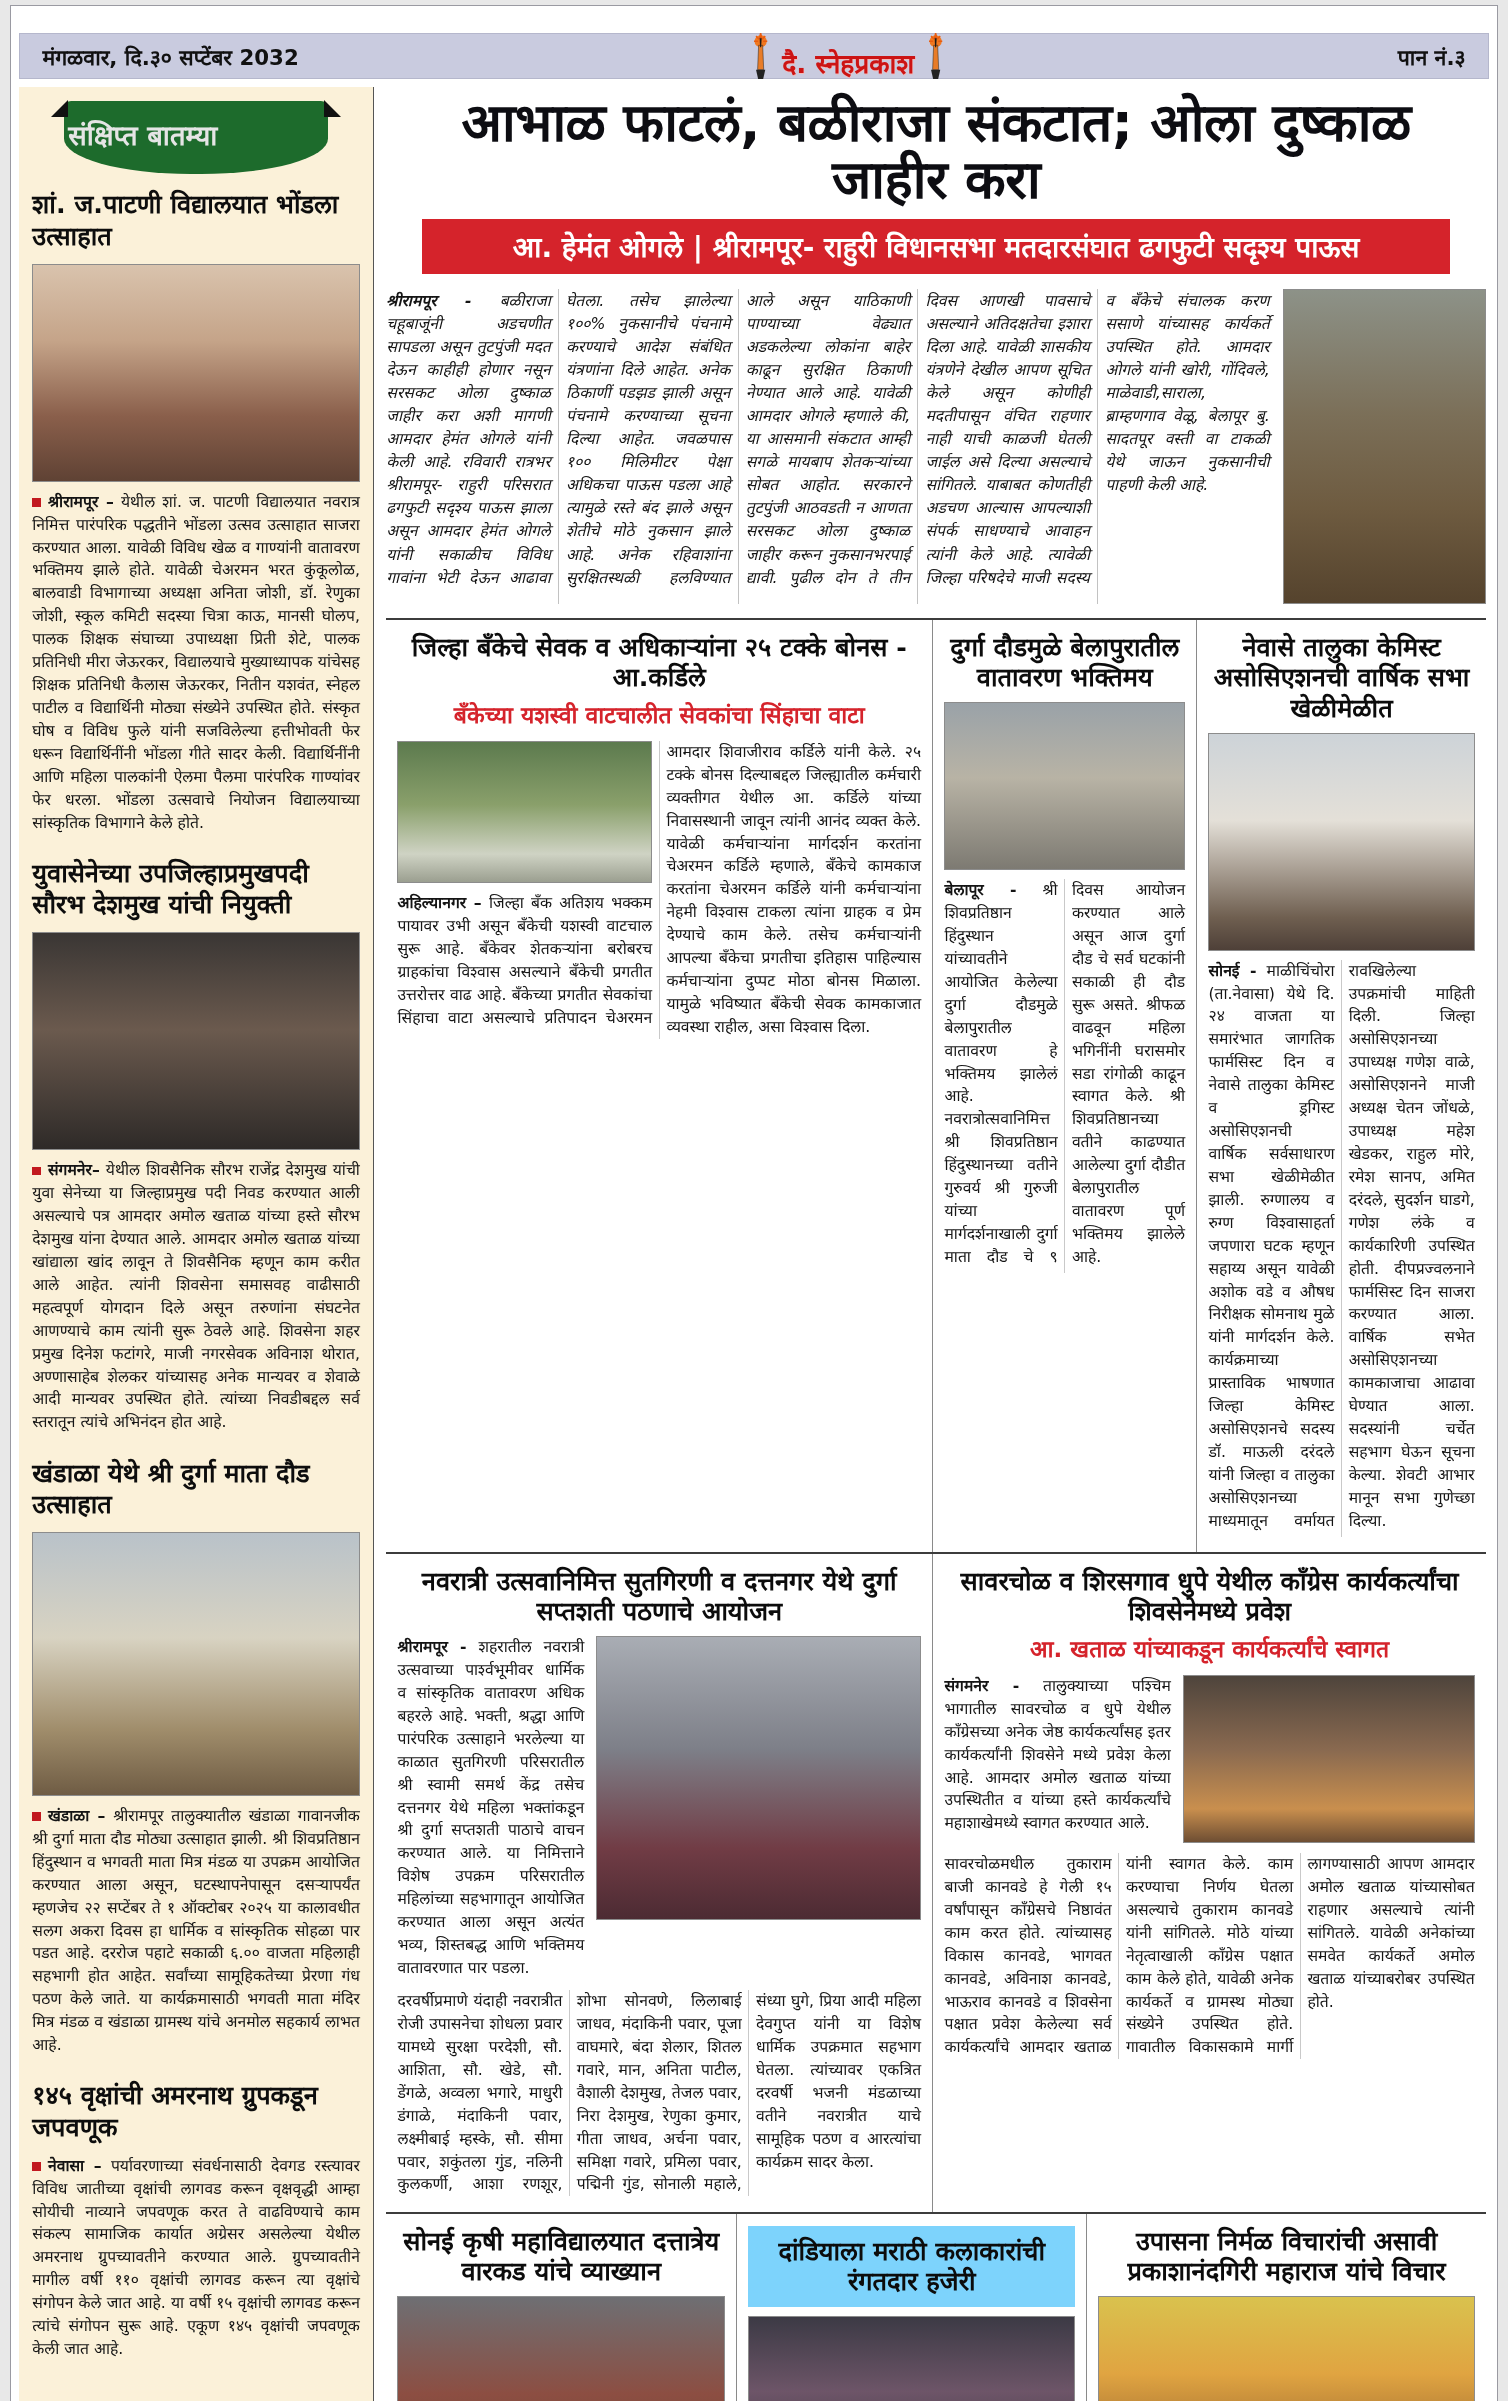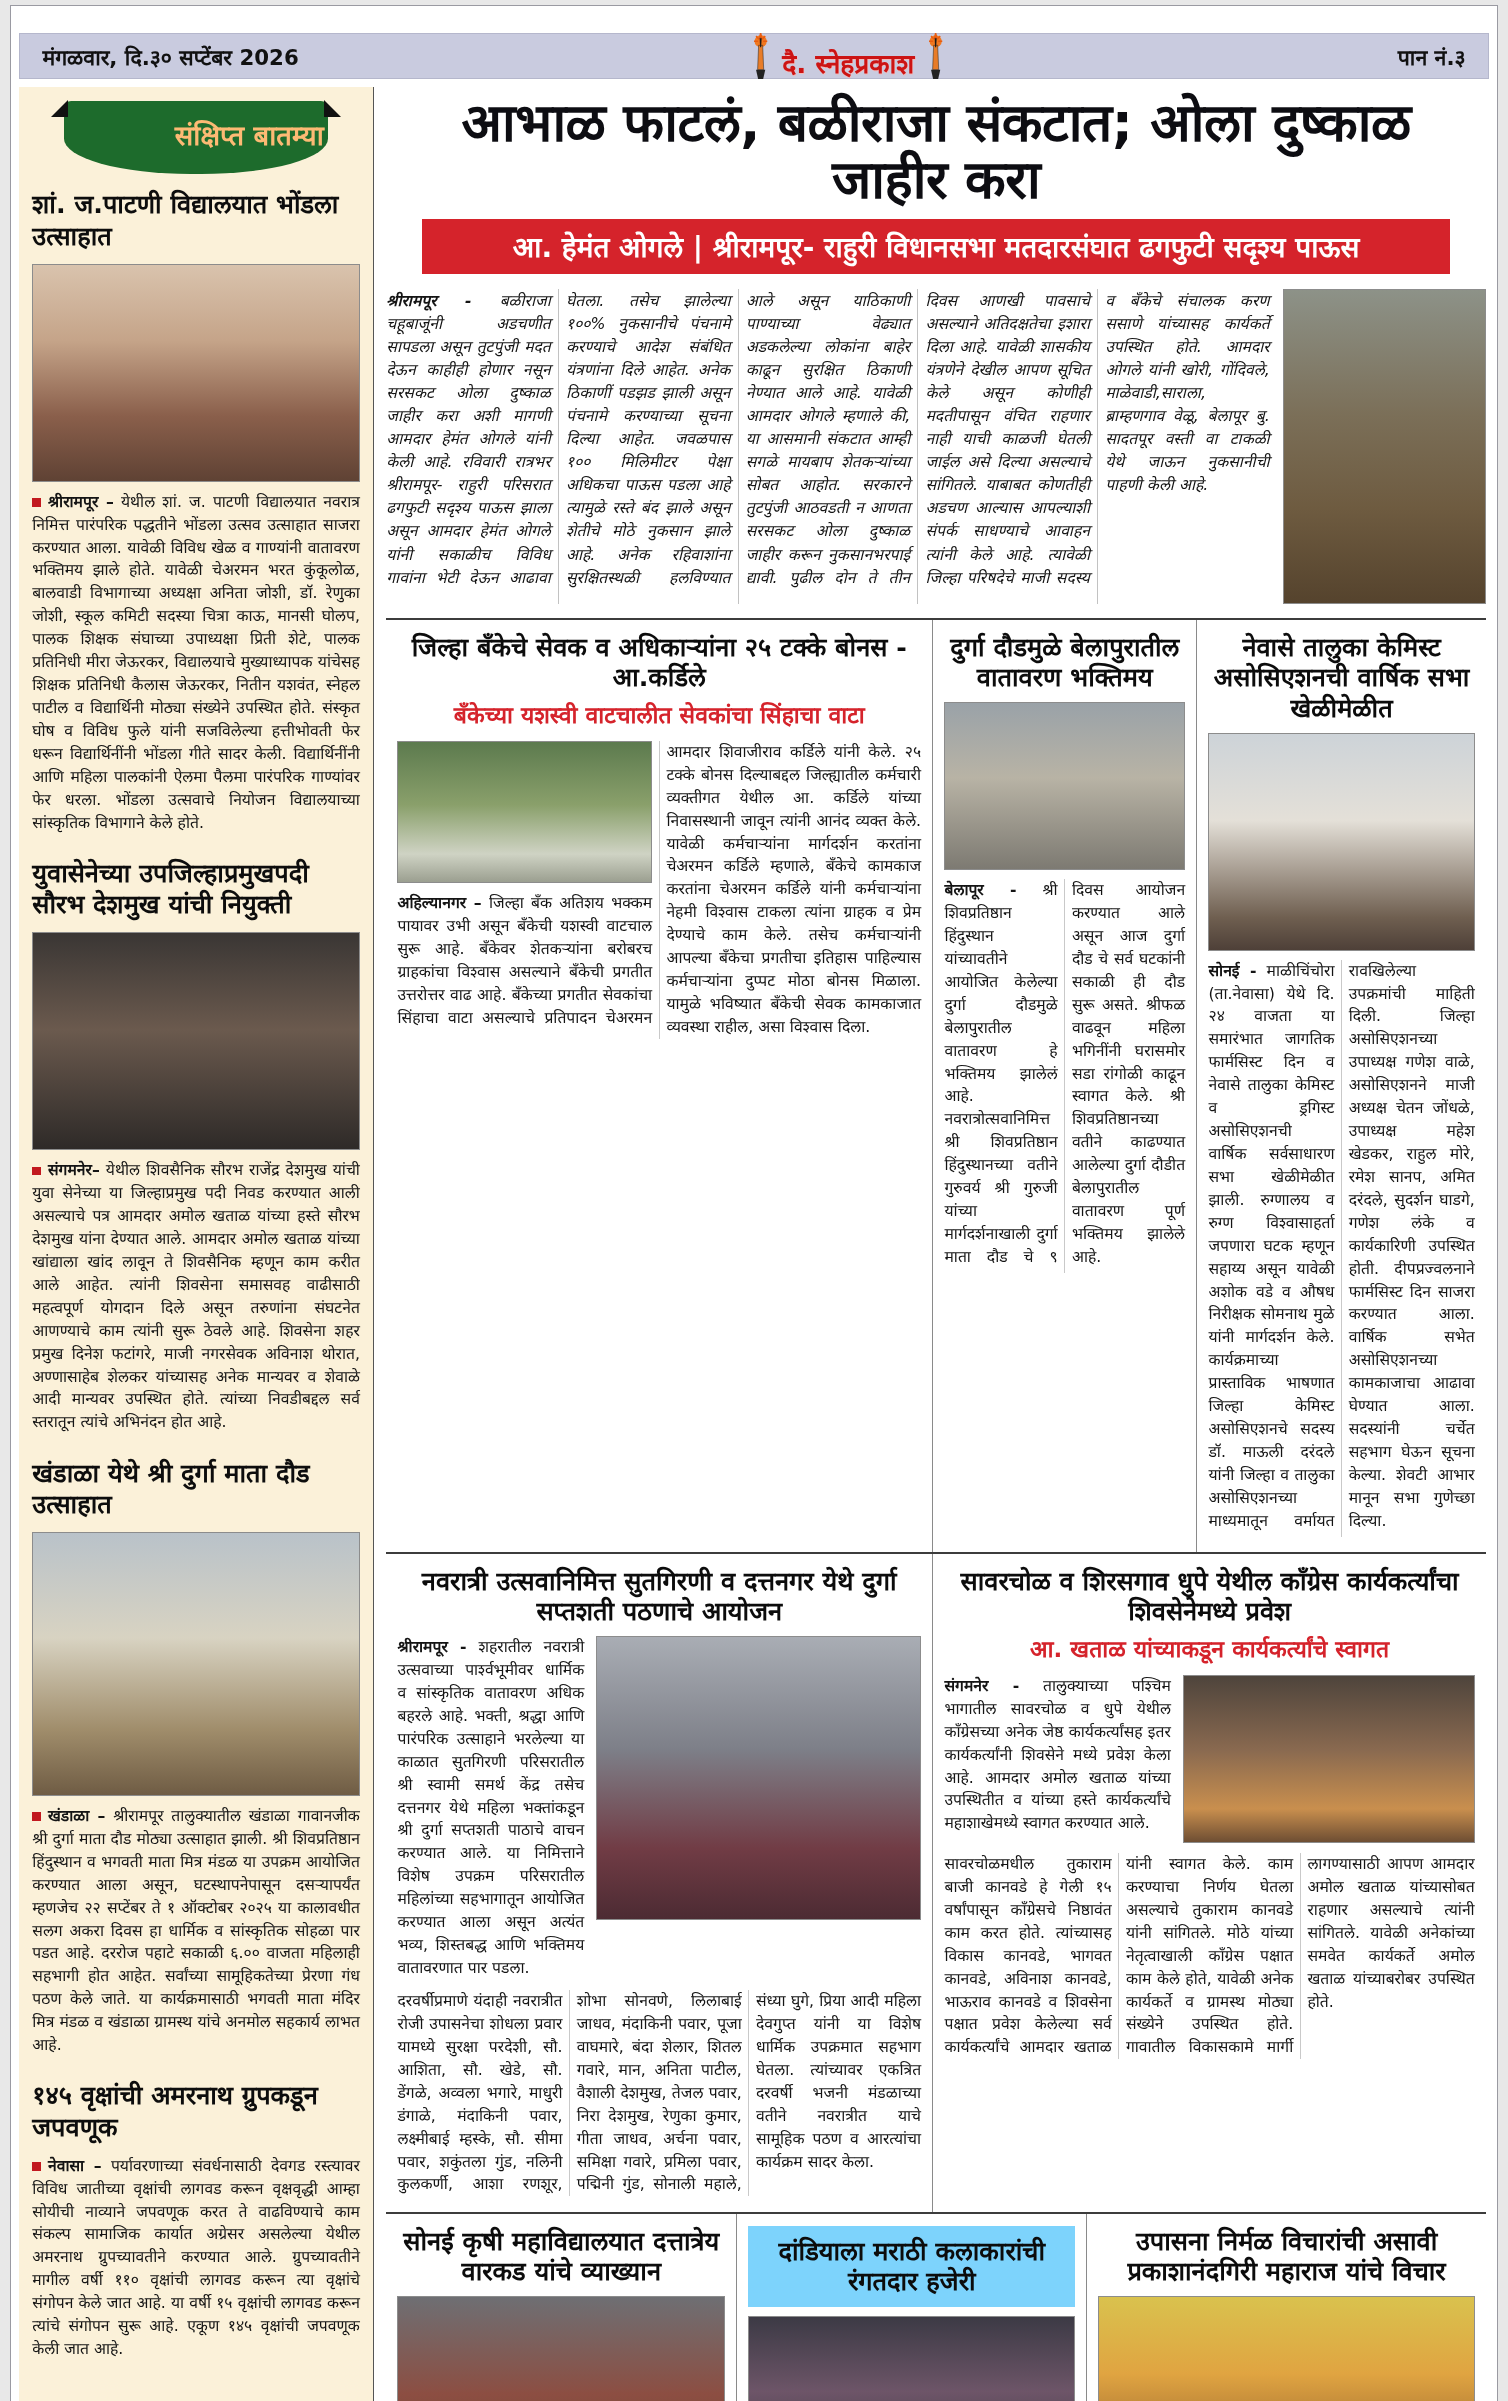--- a/index.html
+++ b/index.html
@@ -9,21 +9,21 @@
   .topbar{background:#c9cbdf;display:flex;align-items:center;justify-content:space-between;height:44px;padding:0 22.3px;border:0.5px solid #b5b7cc;}
   .topbar .date, .topbar .pageno{font-size:21.3px;font-weight:bold;color:#111;}
   .masthead{display:flex;align-items:flex-end;gap:13.2px;}
   .masthead .mh-text{font-size:26.4px;font-weight:bold;color:#cc1414;text-shadow:0.5px 0.5px 0 #f2b9b9;}
   .torch{width:17.3px;height:49px;display:inline-block;}
   
   .grid{display:flex;margin-top:7.1px;align-items:stretch;}
   .sidebar{width:355px;background:#fbf1d9;padding:11.2px 13.2px 15.2px;box-sizing:border-box;border-right:1.5px solid #555;}
   .main{flex:1;padding:3px 3px 0 12.2px;box-sizing:border-box;min-width:0;}
   
-  .sb-badge{position:relative;width:78%;margin:3px auto 15.2px;background:#1d6b2c;color:#fdba74;text-align:right;
+  .sb-badge{position:relative;width:78%;margin:3px auto 15.2px;background:#1d6b2c;color:#e5e5e5;text-align:left;
             font-size:27.4px;font-weight:bold;padding:15.2px 4.1px 21.3px;border-radius:7.1px 7.1px 48% 48%;}
   .sb-badge:before,.sb-badge:after{content:"";position:absolute;top:-1px;border-style:solid;}
   .sb-badge:before{left:-13.2px;border-width:0 0 17.3px 17.3px;border-color:transparent transparent #111 transparent;}
   .sb-badge:after{right:-13.2px;border-width:17.3px 0 0 17.3px;border-color:transparent transparent transparent #111;}
   .sb-article{margin-bottom:23.4px;}
   .sb-article h3{font-size:25.4px;line-height:1.24;margin:0 0 11.2px;font-weight:800;color:#0d0d0d;}
   .sb-article p{font-size:15.7px;line-height:1.46;text-align:justify;margin:9.1px 0 0;}
   .bullet{display:inline-block;width:8.6px;height:8.6px;background:#c2191f;margin-right:7.1px;}
   .sb-dateline{font-weight:bold;}
   
@@ -70,21 +70,21 @@
   .w-lect{width:350px;flex:0 0 auto;}
   .w-dand{width:350px;flex:0 0 auto;}
   .w-upas{flex:1;}
 </style>
 </head>
 <body>
 
 <div class="frame">
 
   <div class="topbar">
-    <span class="date">मंगळवार, दि.३० सप्टेंबर 2026</span>
+    <span class="date">मंगळवार, दि.३० सप्टेंबर 2032</span>
     <span class="masthead">
       <svg class="torch" viewBox="0 0 34 96">
         <circle cx="17" cy="18" r="12" fill="#f07820"></circle>
         <path d="M17 2 L19 12 L15 12 Z M4 18 L12 18 M22 18 L30 18 M8 8 L14 14 M26 8 L20 14" stroke="#e85c10" stroke-width="3"></path>
         <path d="M13 26 L21 26 L23 74 L11 74 Z" fill="#e87c28" stroke="#222" stroke-width="1"></path>
         <path d="M15 12 L19 12 L18 30 L16 30 Z" fill="#1a1a1a"></path>
         <path d="M8 74 L26 74 L22 92 L12 92 Z" fill="#222"></path>
       </svg>
       <span class="mh-text">दै. स्नेहप्रकाश</span>
       <svg class="torch" viewBox="0 0 34 96">

